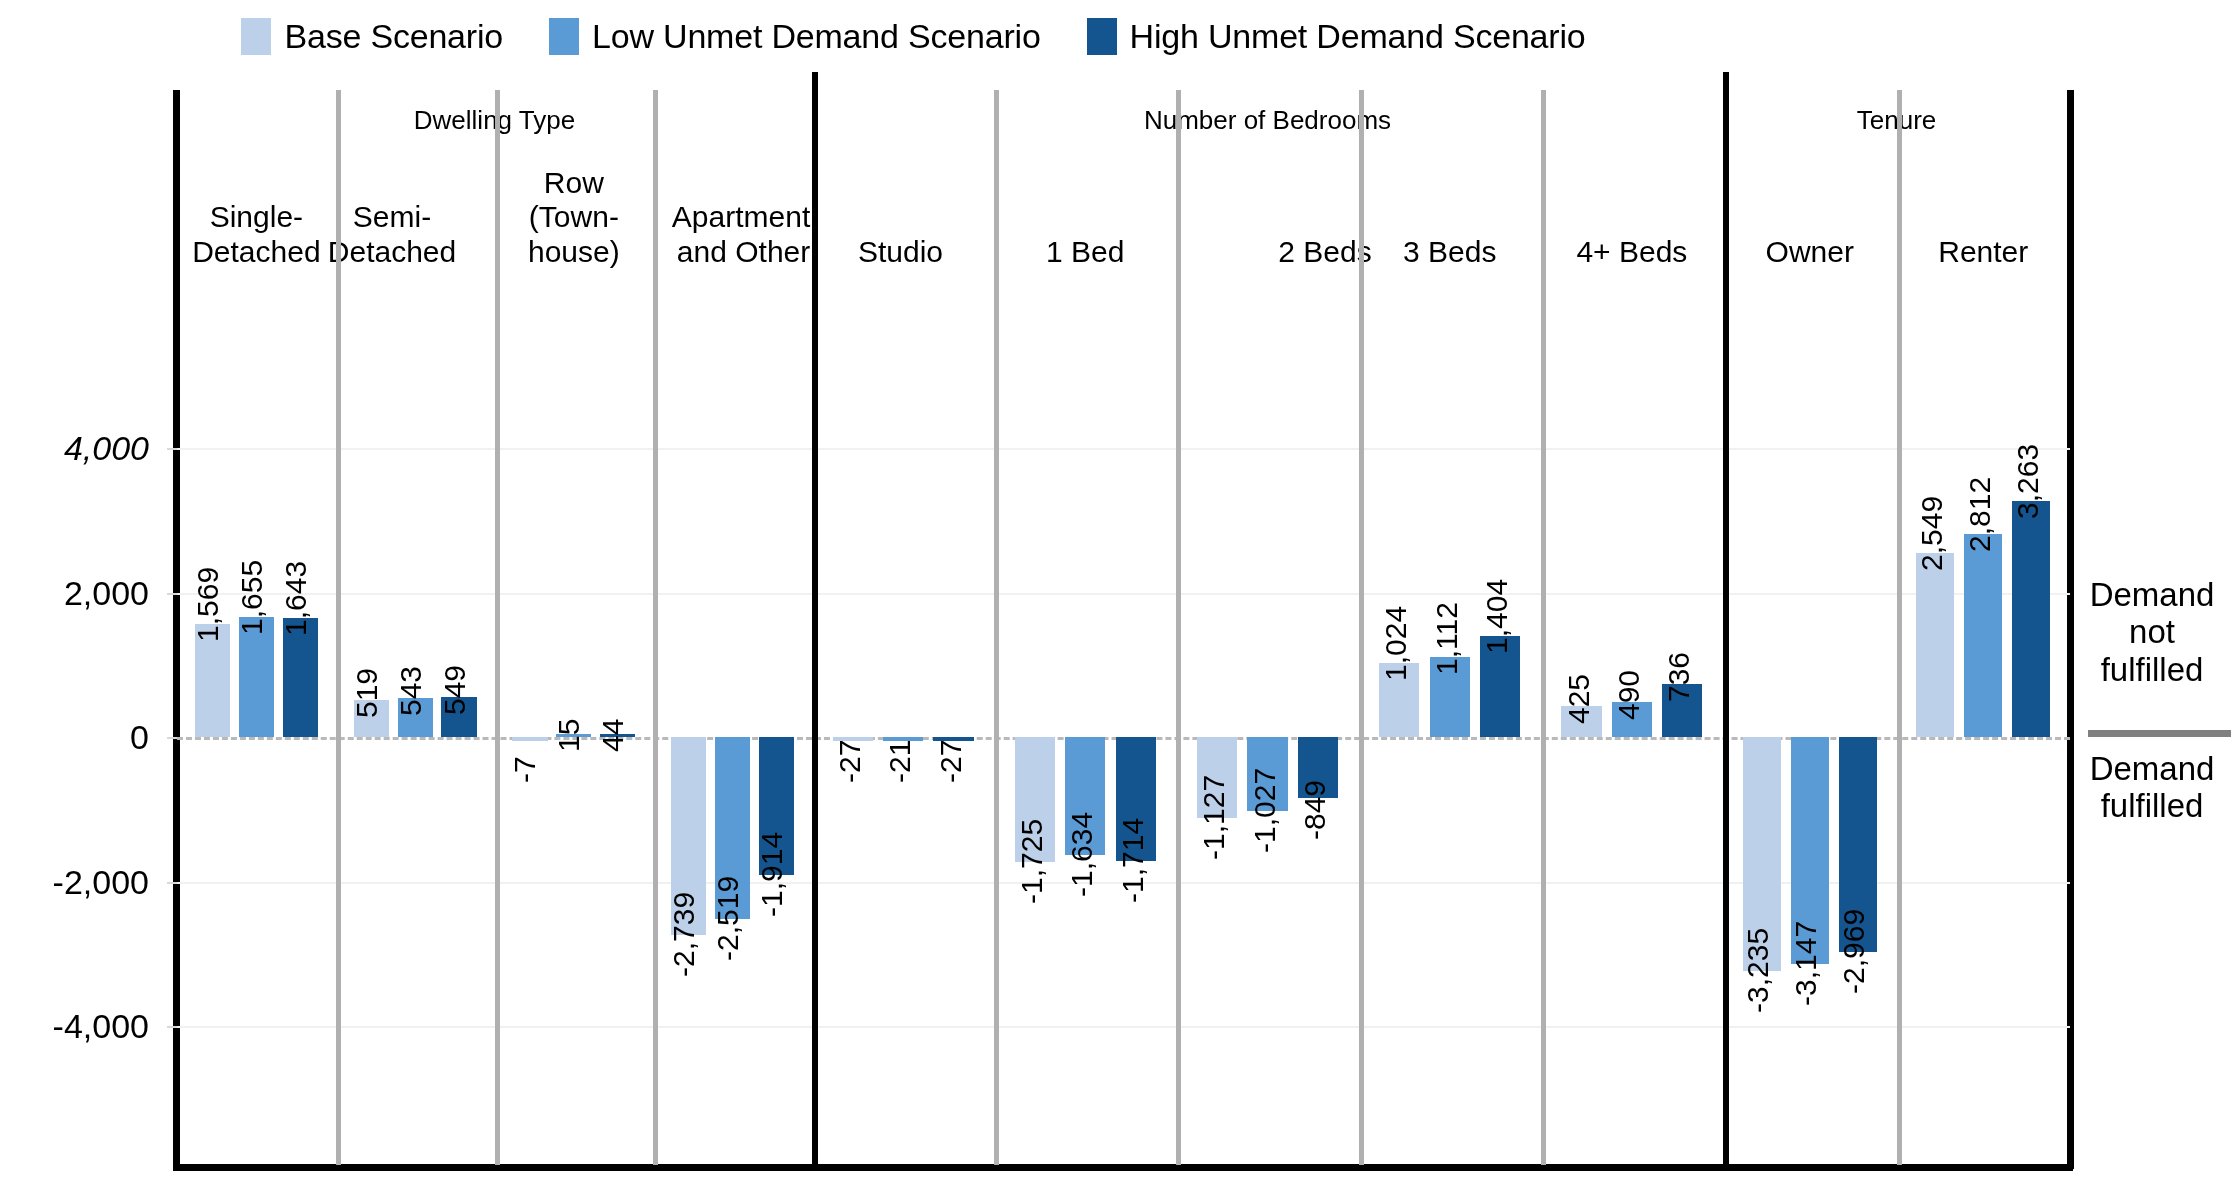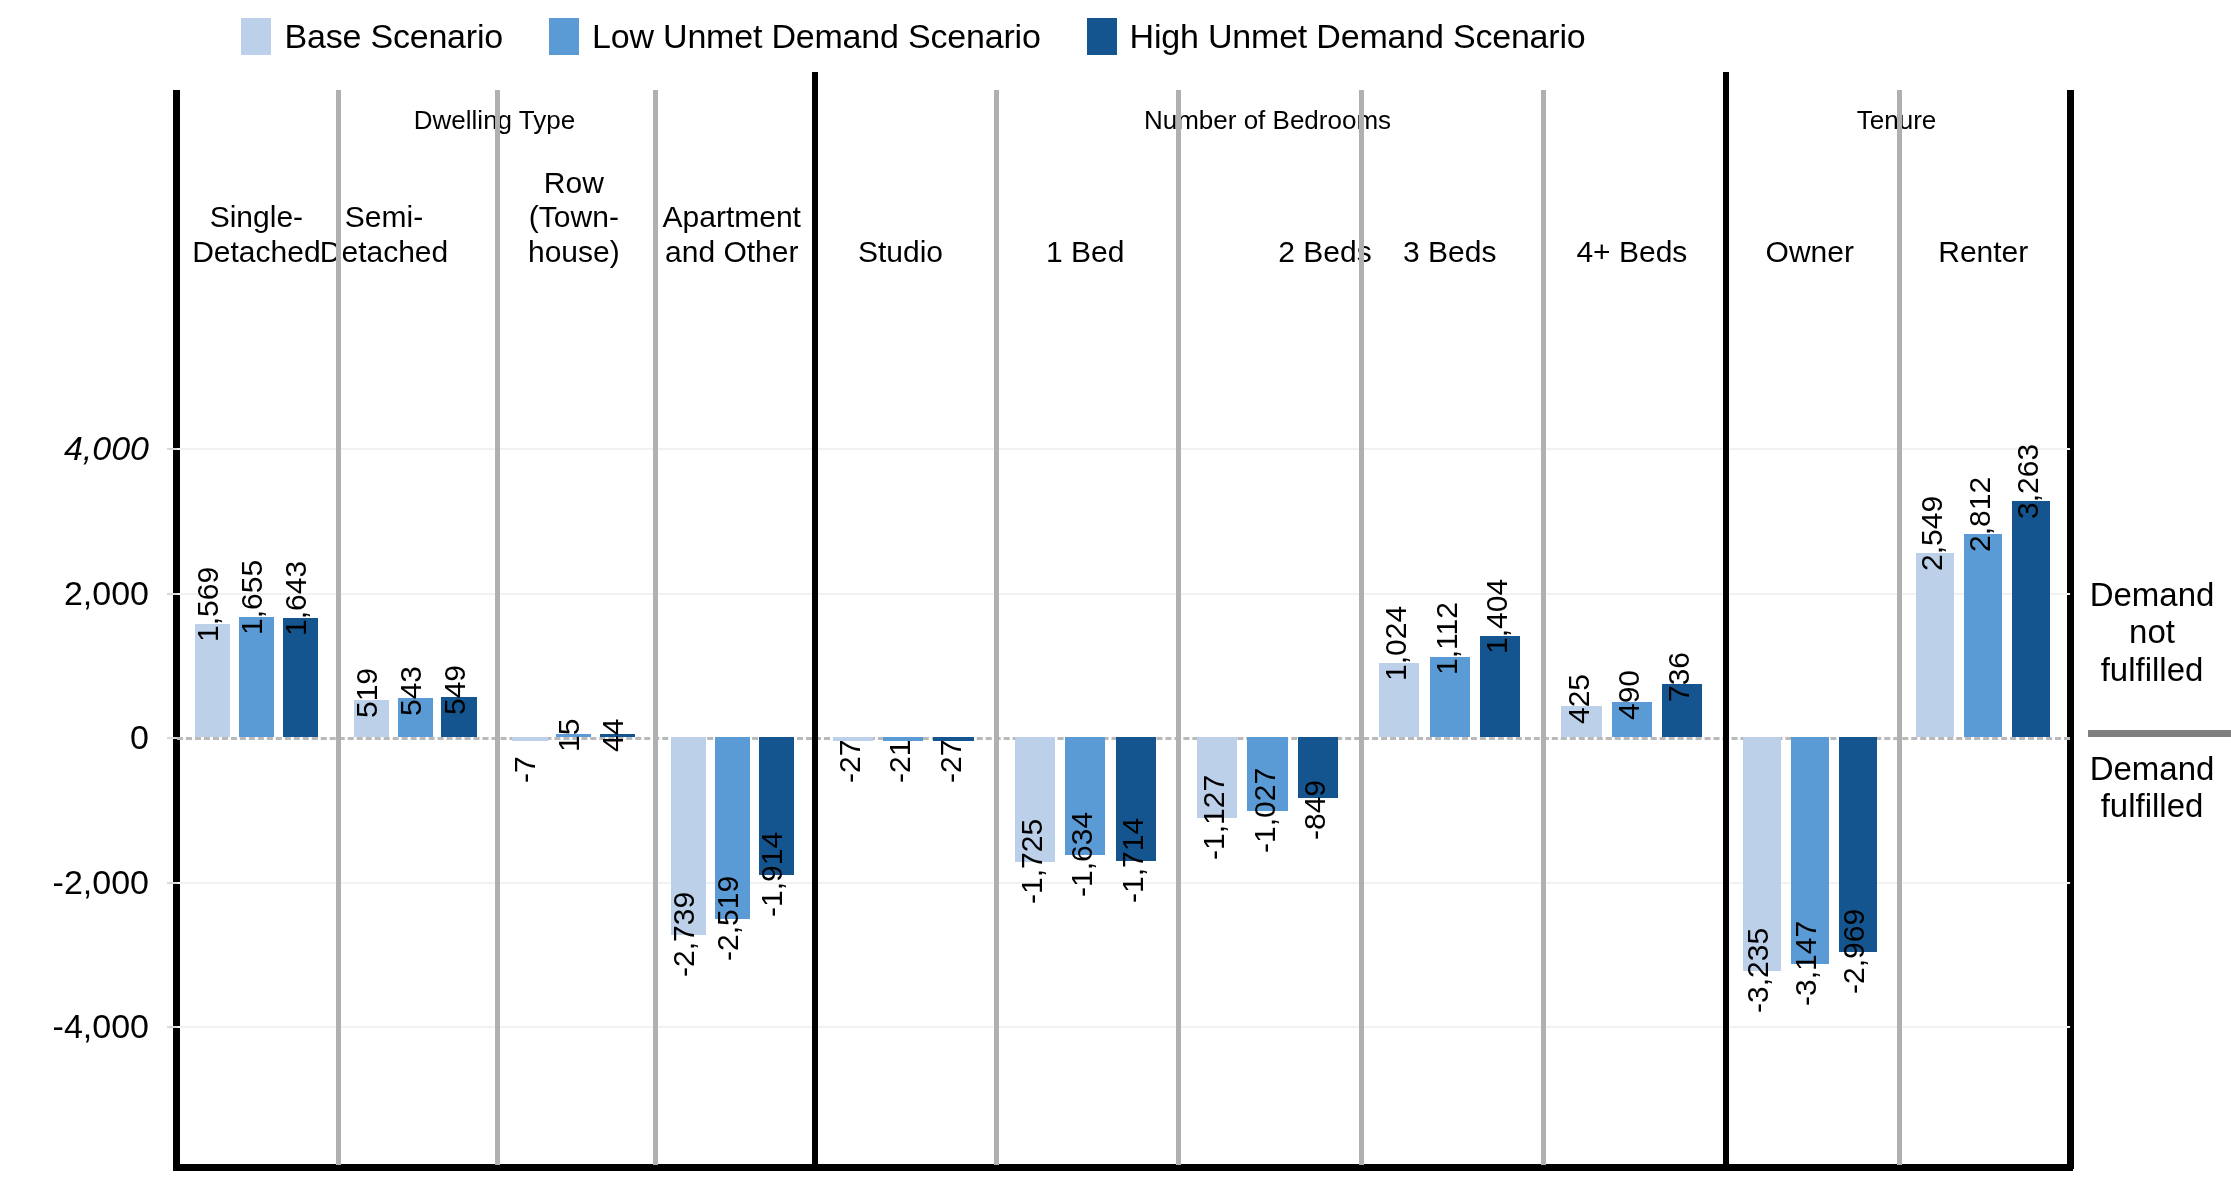--- a/index.html
+++ b/index.html
@@ -91,30 +91,30 @@
       <div class="section-title" style="left: 177px; width: 635px;">Dwelling Type</div>
       <div class="section-title" style="left: 812px; width: 911px;">Number of Bedrooms</div>
       <div class="section-title" style="left: 1723px; width: 347px;">Tenure</div>
     </div>
 
   <div class="cat-labels" id="cat-labels">
       <div class="cat-label bottom" style="left: 177px; width: 158.75px;">
         <div>Single-</div>
         <div>Detached</div>
       </div>
-      <div class="cat-label bottom" style="left: 318px; width: 132px; margin-top: 44px;">
+      <div class="cat-label bottom" style="left: 326px; width: 132px; margin-top: 44px;">
         <div>Semi-</div>
         <div>Detached</div>
       </div>
       <div class="cat-label bottom" style="left: 494.5px; width: 158.75px;">
         <div>Row</div>
         <div>(Town-</div>
         <div>house)</div>
       </div>
-      <div class="cat-label bottom" style="left: 653.25px; width: 157px;">
+      <div class="cat-label bottom" style="left: 653.25px; width: 157px; text-align: right;">
         <div>Apartment</div>
         <div>and Other</div>
       </div>
       <div class="cat-label bottom" style="left: 812px; width: 177px;">
         <div>Studio</div>
       </div>
       <div class="cat-label bottom" style="left: 994.2px; width: 182.2px;">
         <div>1 Bed</div>
       </div>
       <div class="cat-label bottom" style="left: 1188px; width: 210px; padding-left: 32px;">

